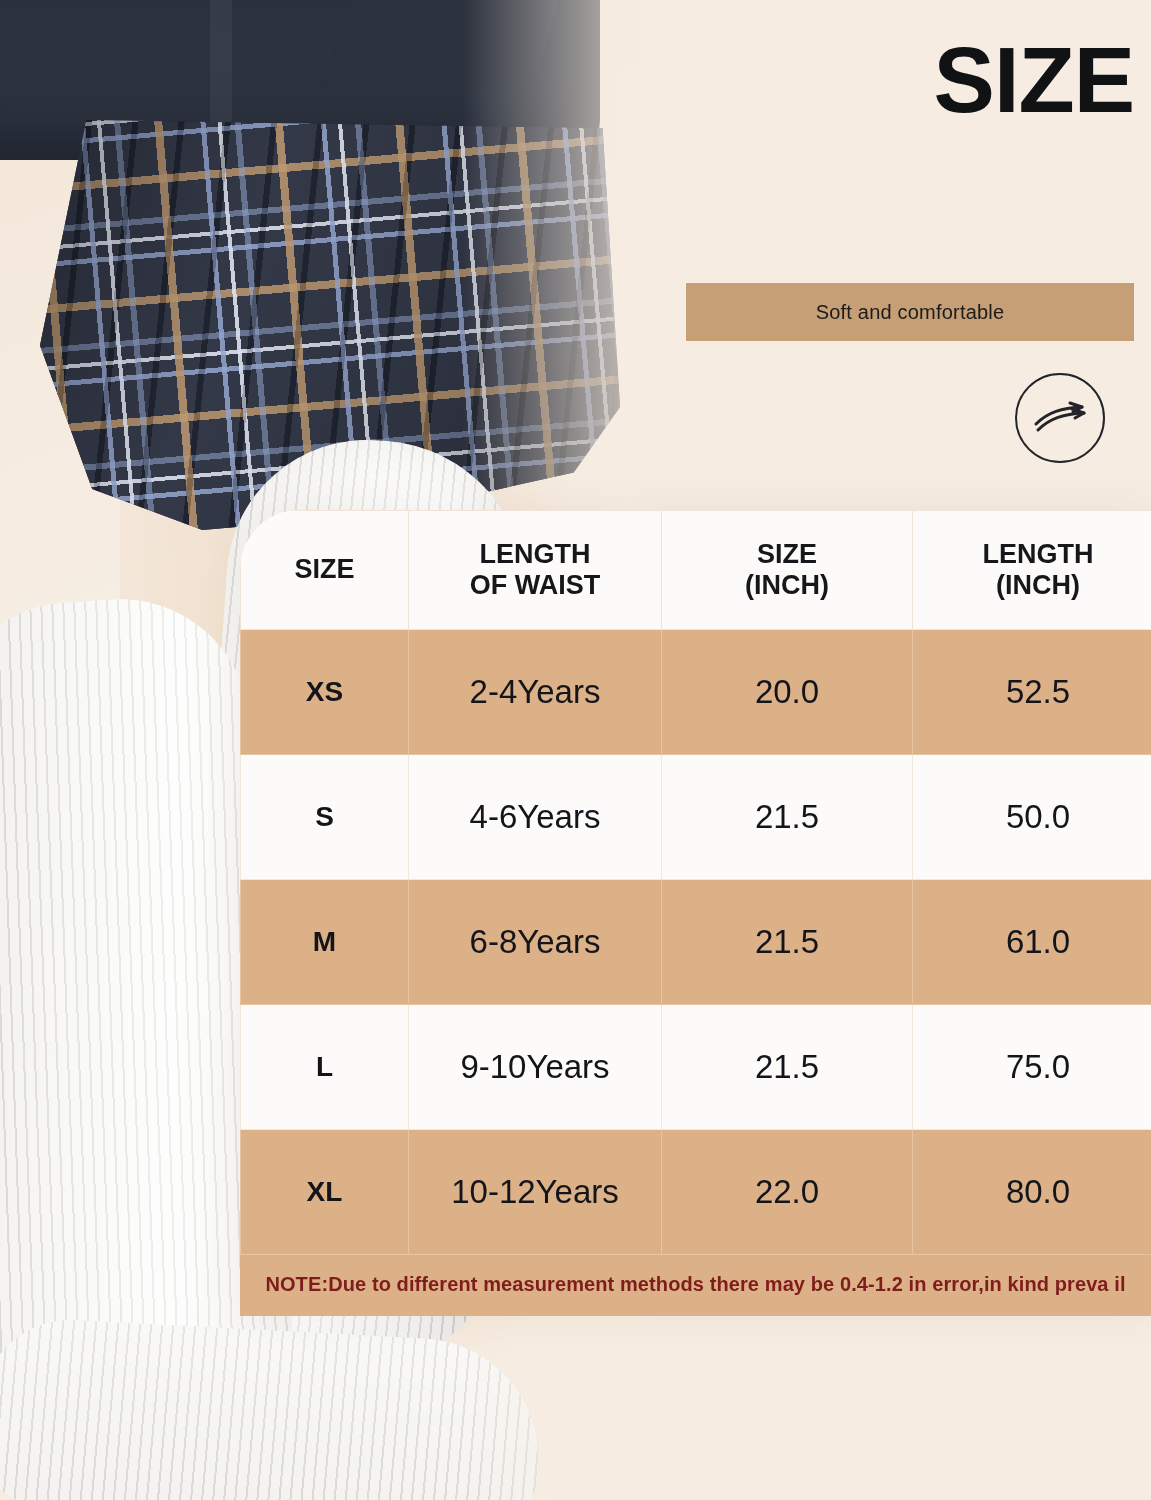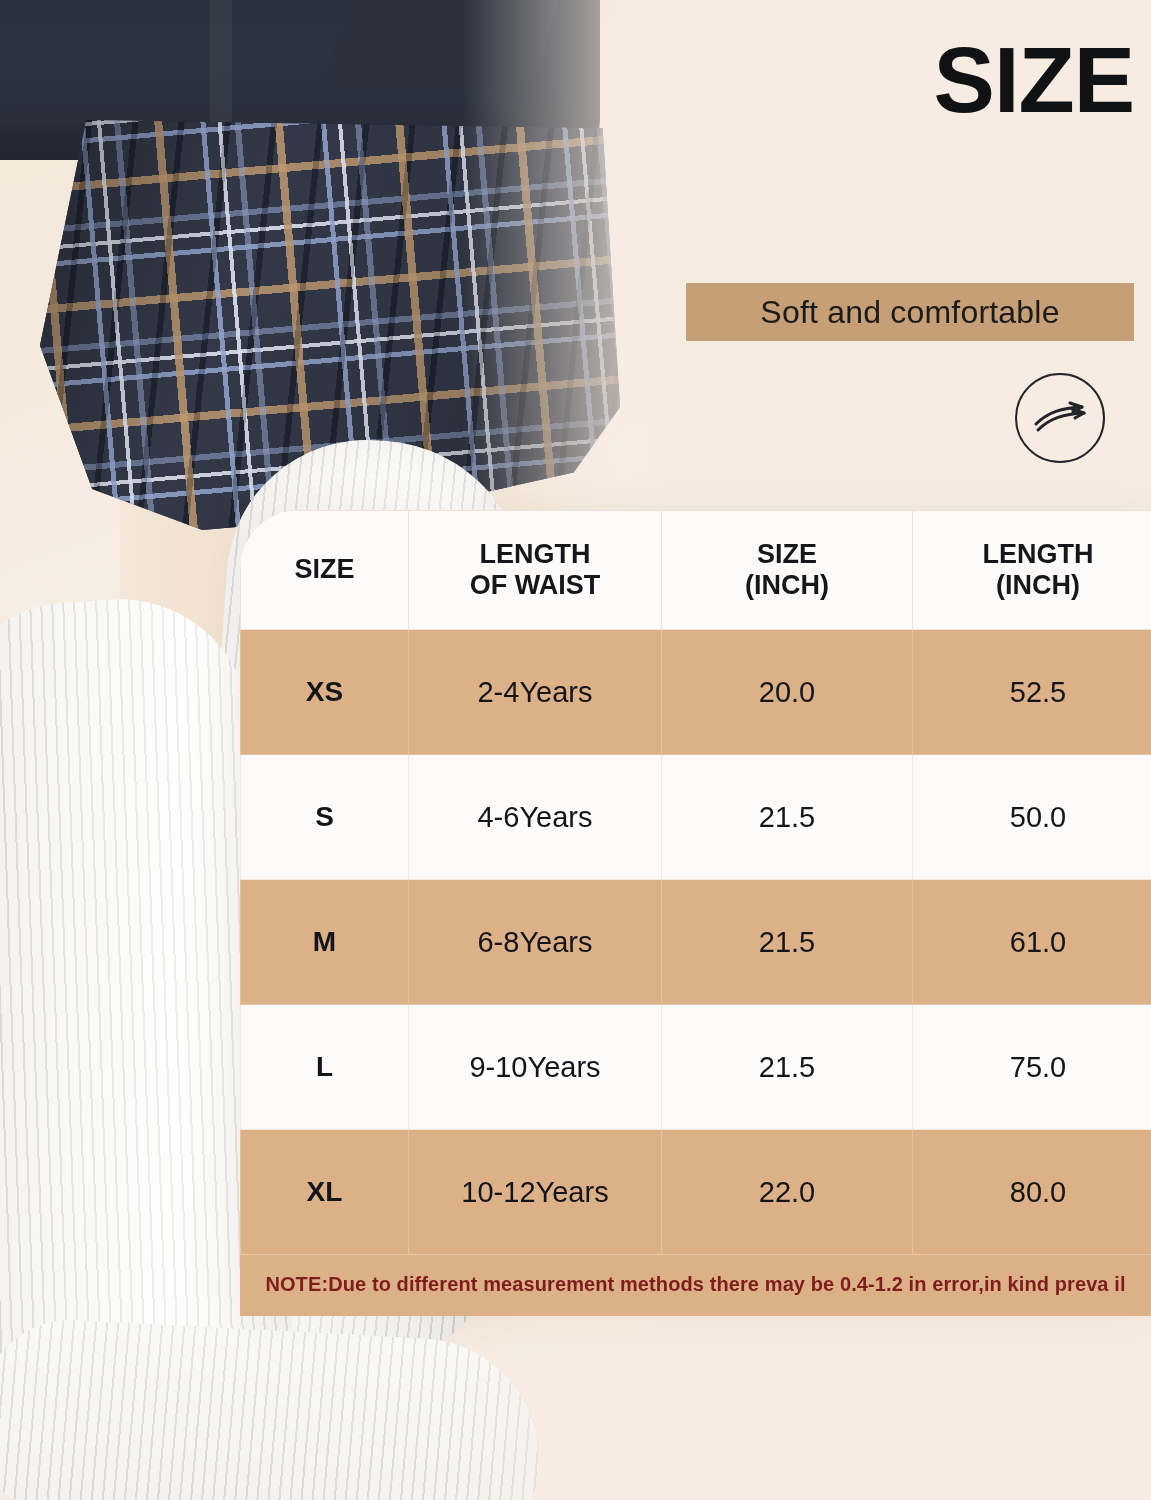--- a/index.html
+++ b/index.html
@@ -187,21 +187,21 @@
     top: 283px;
     width: 448px;
     height: 58px;
     background: #c69f76;
     display: flex;
     align-items: center;
     justify-content: center;
   }
   .subtitle-band span {
     color: #1b1b1b;
-    font-size: 32px;
+    font-size: 20px;
     letter-spacing: .2px;
   }
   .badge-icon {
     position: absolute;
     right: 46px;
     top: 373px;
     width: 86px;
     height: 86px;
     border-radius: 50%;
     border: 2px solid #23242a;
@@ -254,21 +254,21 @@
     height: 116px;
     line-height: 1.15;
     border-color: #f0e4d8;
   }
   table.size-table thead th.col-size { width: 165px; }
   table.size-table thead th.col-seat { width: 250px; }
   table.size-table thead th.col-waist { width: 248px; }
   table.size-table thead th.col-length { width: 248px; }
   table.size-table tbody td {
     height: 122px;
-    font-size: 29px;
+    font-size: 33px;
     color: #14151a;
   }
   table.size-table tbody td.size-cell {
     font-weight: bold;
     font-size: 28px;
   }
   tbody tr.odd td { background: #dcb188; }
   tbody tr.even td { background: #fdfbf9; }
   tbody tr.odd td { border-color: #e6c5a5; }
   tbody tr.even td { border-color: #f3e7db; }

